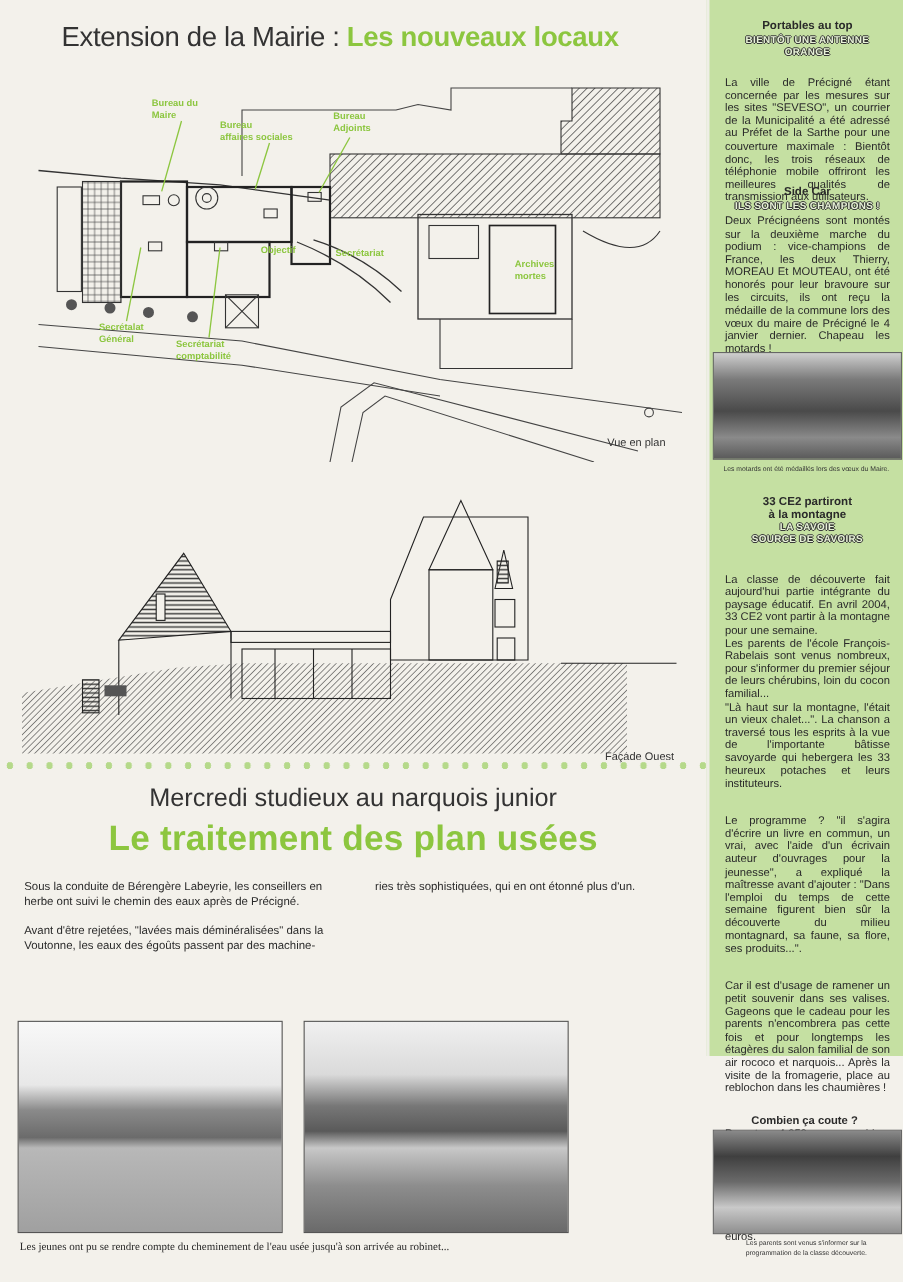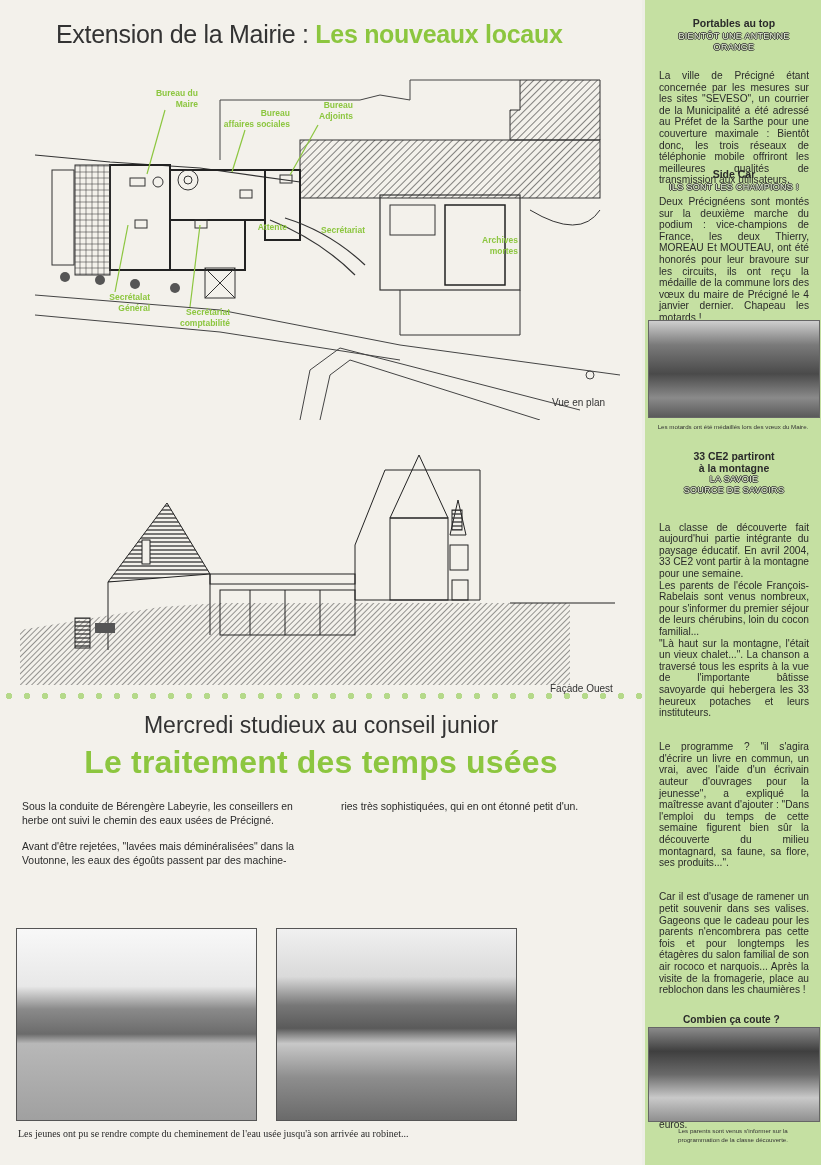--- a/index.html
+++ b/index.html
@@ -1,26 +1,26 @@
 <!DOCTYPE html>
 <html><head>
 <meta charset="utf-8">
 <style>
   * { box-sizing: border-box; margin: 0; padding: 0; }
   html, body { width: 821px; height: 1165px; overflow: hidden; }
   body { background: #f3f1eb; font-family: "Liberation Sans", sans-serif; color: #2a2a2a; position: relative; }
 
   .main { position: absolute; left: 0; top: 0; width: 642px; height: 1165px; padding-left: 28px; }
-  .sidebar { position: absolute; left: 642px; top: 0; width: 179px; height: 1165px; background: #c5e0a2; border-left: 3px solid #eeeee6; }
+  .sidebar { position: absolute; left: 642px; top: 0; width: 179px; height: 960px; background: #c5e0a2; border-left: 3px solid #eeeee6; }
 
   .title1 { position: absolute; left: 56px; top: 20px; font-size: 25px; font-family: "Liberation Sans", sans-serif; color: #333; letter-spacing: -0.3px; white-space: nowrap; }
   .title1 .green { color: #8cc63f; font-weight: bold; }
 
   .plan { position: absolute; left: 20px; top: 70px; width: 600px; height: 350px; }
-  .plan-label { position: absolute; font-size: 8.5px; color: #8cc63f; font-weight: bold; text-align: right; line-height: 11px; }
+  .plan-label { position: absolute; font-size: 8.5px; color: #8cc63f; font-weight: bold; text-align: left; line-height: 11px; }
   .view-label { position: absolute; font-size: 10px; color: #333; }
 
   .facade { position: absolute; left: 10px; top: 440px; width: 620px; height: 255px; }
 
   .dots { position: absolute; left: 0; top: 692px; width: 642px; height: 8px;
     background-image: radial-gradient(circle, #b5d98a 3px, transparent 3.2px);
     background-size: 18px 8px; background-repeat: repeat-x; }
 
   .title2a { position: absolute; left: 0; width: 642px; top: 712px; text-align: center; font-size: 23px; color: #333; }
   .title2b { position: absolute; left: 0; width: 642px; top: 744px; text-align: center; font-size: 32px; color: #8cc63f; font-weight: bold; letter-spacing: 0.2px; }
@@ -29,21 +29,21 @@
   .col p { margin-bottom: 12px; }
   .col1 { left: 22px; top: 800px; width: 296px; }
   .col2 { left: 341px; top: 800px; width: 290px; }
 
   .photo { position: absolute; border: 1px solid #555; overflow: hidden; }
   .photo1 { left: 16px; top: 928px; width: 241px; height: 193px; background: linear-gradient(180deg, #f8f8f8 0%, #e8e8e8 30%, #8a8a8a 42%, #6b6b6b 55%, #b8b8b8 60%, #a0a0a0 100%); }
   .photo2 { left: 276px; top: 928px; width: 241px; height: 193px; background: linear-gradient(180deg, #f0f0f0 0%, #dadada 25%, #777 40%, #5a5a5a 52%, #c8c8c8 60%, #8d8d8d 78%, #6a6a6a 100%); }
   .caption-main { position: absolute; left: 18px; top: 1128px; font-size: 10px; color: #2a2a2a; font-family: Liberation Serif, serif; }
 
   .sb-head { text-align: center; font-weight: bold; font-size: 10.5px; color: #2a2a2a; line-height: 12px; }
-  .sb-sub { text-align: center; font-size: 9px; font-weight: normal; color: #e8f3d8; letter-spacing: 0.3px; line-height: 11px;
+  .sb-sub { text-align: center; font-size: 9px; font-weight: bold; color: #e8f3d8; letter-spacing: 0.3px; line-height: 11px;
     text-shadow: -1px 0 #3a3a3a, 1px 0 #3a3a3a, 0 -1px #3a3a3a, 0 1px #3a3a3a; text-transform: uppercase; }
   .sb-text { font-size: 10.2px; line-height: 11.6px; color: #2a2a2a; text-align: justify; }
   .sb-text p { margin-bottom: 11px; }
   .sb-photo { position: absolute; left: 3px; width: 172px; border: 1px solid #666; }
   .sb-cap { position: absolute; left: 0; width: 176px; text-align: center; font-size: 6.2px; line-height: 9px; color: #333; }
   .sb-block { position: absolute; left: 14px; width: 150px; }
 </style>
 </head>
 <body>
 
@@ -116,21 +116,21 @@
       <line x1="298" y1="55" x2="270" y2="105" stroke="#8cc63f" stroke-width="1.2"></line>
       <line x1="95" y1="222" x2="108" y2="155" stroke="#8cc63f" stroke-width="1.2"></line>
       <line x1="170" y1="237" x2="180" y2="155" stroke="#8cc63f" stroke-width="1.2"></line>
     </svg>
     <div class="plan-label" style="left: 118px; top: 18px; width: 60px; white-space: pre-line;">Bureau du
 Maire</div>
     <div class="plan-label" style="left: 180px; top: 38px; width: 90px; white-space: pre-line;">Bureau
 affaires sociales</div>
     <div class="plan-label" style="left: 283px; top: 30px; width: 50px; white-space: pre-line;">Bureau
 Adjoints</div>
-    <div class="plan-label" style="left: 217px; top: 152px; width: 50px; white-space: pre-line;">Attente</div>
+    <div class="plan-label" style="left: 217px; top: 152px; width: 50px; white-space: pre-line;">Objectif</div>
     <div class="plan-label" style="left: 285px; top: 155px; width: 60px; white-space: pre-line;">Secrétariat</div>
     <div class="plan-label" style="left: 448px; top: 165px; width: 50px; white-space: pre-line;">Archives
 mortes</div>
     <div class="plan-label" style="left: 70px; top: 222px; width: 60px; white-space: pre-line;">Secrétalat
 Général</div>
     <div class="plan-label" style="left: 140px; top: 237px; width: 70px; white-space: pre-line;">Secrétariat
 comptabilité</div>
     <div class="view-label" style="left:532px; top:327px;">Vue en plan</div>
   </div>
 
@@ -163,29 +163,29 @@
       <rect x="442" y="70" width="10" height="20" fill="url(#hlines)" stroke="#222"></rect>
       <rect x="440" y="105" width="18" height="25" fill="none" stroke="#222"></rect>
       <rect x="442" y="140" width="16" height="20" fill="none" stroke="#222"></rect>
       <line x1="500" y1="163" x2="605" y2="163" stroke="#222"></line>
     </svg>
     <div class="view-label" style="left:540px; top:243px;">Façade Ouest</div>
   </div>
 
   <div class="dots"></div>
 
-  <div class="title2a">Mercredi studieux au conseil junior</div>
-  <div class="title2b">Le traitement des temps usées</div>
+  <div class="title2a">Mercredi studieux au narquois junior</div>
+  <div class="title2b">Le traitement des plan usées</div>
 
   <div class="col col1">
-    <p>Sous la conduite de Bérengère Labeyrie, les conseillers en herbe ont suivi le chemin des eaux usées de Précigné.</p>
+    <p>Sous la conduite de Bérengère Labeyrie, les conseillers en herbe ont suivi le chemin des eaux après de Précigné.</p>
     <p>Avant d'être rejetées, "lavées mais déminéralisées" dans la Voutonne, les eaux des égoûts passent par des machine-</p>
   </div>
   <div class="col col2">
-    <p style="margin-bottom:26px;">ries très sophistiquées, qui en ont étonné petit d'un.</p>
+    <p style="margin-bottom:26px;">ries très sophistiquées, qui en ont étonné plus d'un.</p>
   </div>
 
   <div class="photo photo1"></div>
   <div class="photo photo2"></div>
   <div class="caption-main">Les jeunes ont pu se rendre compte du cheminement de l'eau usée jusqu'à son arrivée au robinet...</div>
 </div>
 
 <div class="sidebar">
 
   <div class="sb-block" style="top:17px;">

